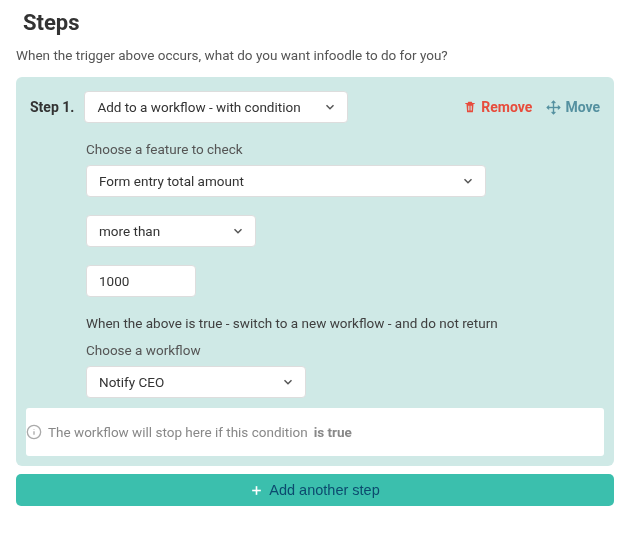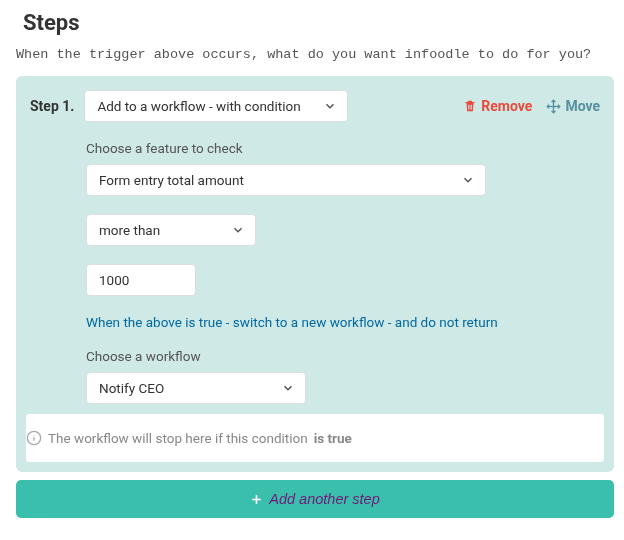--- a/index.html
+++ b/index.html
@@ -19,21 +19,20 @@
       font-size: 22px;
       font-weight: 700;
       color: #333;
       margin-bottom: 12px;
       margin-left: 7px;
     }
     .subtitle {
       font-size: 13.5px;
       color: #555;
       margin-bottom: 14px;
-      font-family: Liberation Mono, monospace;
     }
     .step-card {
       background: #cfe9e6;
       border-radius: 6px;
       padding: 14px 14px 10px 14px;
       margin-bottom: 8px;
     }
     .step-header {
       display: flex;
       align-items: center;
@@ -120,54 +119,53 @@
       font-family: inherit;
     }
     .narrow {
       width: 110px;
     }
     .midw {
       width: 220px;
     }
     .helper {
       font-size: 13.5px;
-      color: #0369a1;
-      margin-bottom: 18px;
+      color: #404040;
+      margin-bottom: 11px;
     }
     .notice {
       background: #fff;
       text-align: center;
       padding: 16px 0;
       margin: 10px -4px 0 -4px;
       border-radius: 3px;
       display: flex;
       align-items: center;
       justify-content: flex-start;
       gap: 6px;
       color: #888;
       font-size: 13.5px;
     }
     .notice .bold {
       font-weight: 700;
     }
     .add-btn {
       width: 100%;
-      height: 38px;
+      height: 32px;
       background: #3bbfad;
-      color: #701a75;
+      color: #0c4a6e;
       border: none;
       border-radius: 5px;
       font-size: 14.5px;
       font-weight: 500;
       display: flex;
       align-items: center;
       justify-content: center;
       gap: 6px;
       cursor: pointer;
-      font-style: italic;
     }
   </style>
 </head>
 <body>
 
 <h1 class="title">Steps</h1>
 <p class="subtitle">When the trigger above occurs, what do you want infoodle to do for you?</p>
 
 <div class="step-card">
   <div class="step-header">

